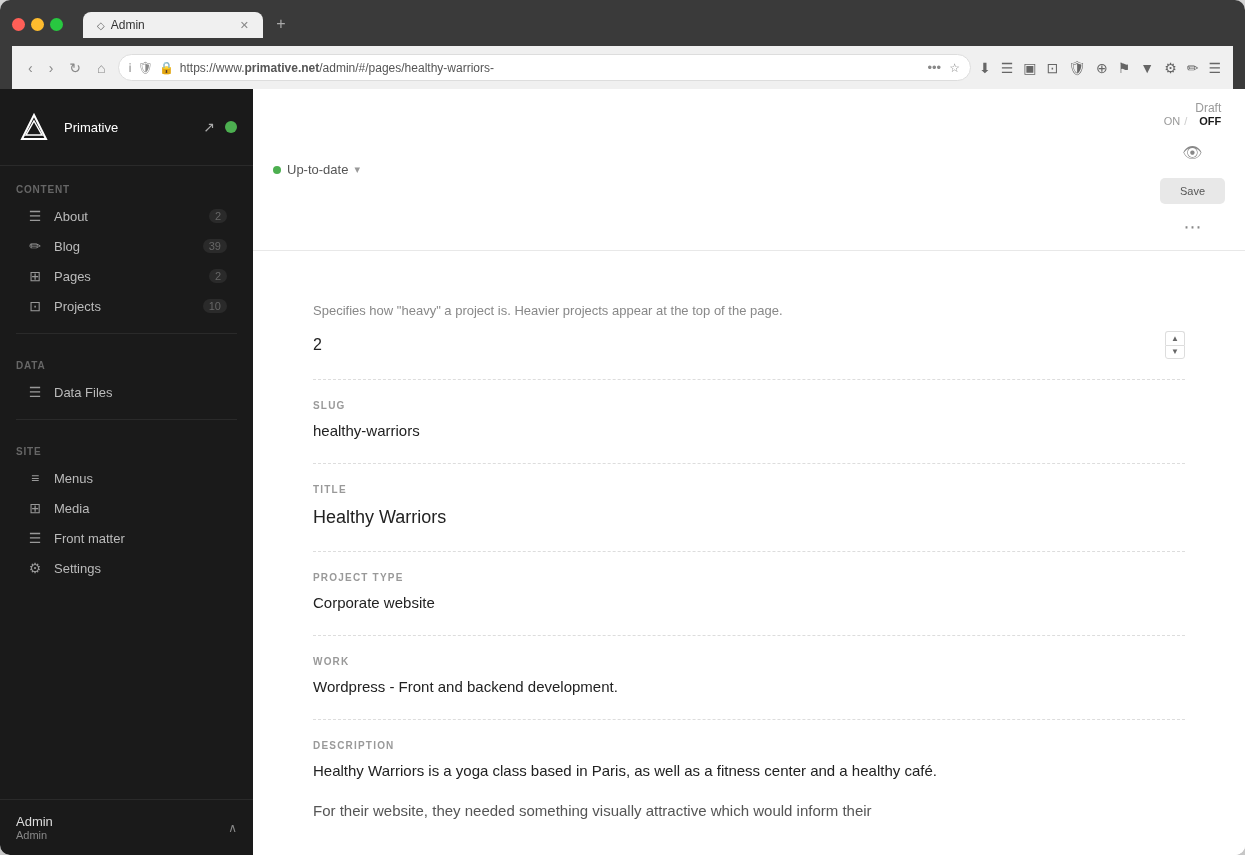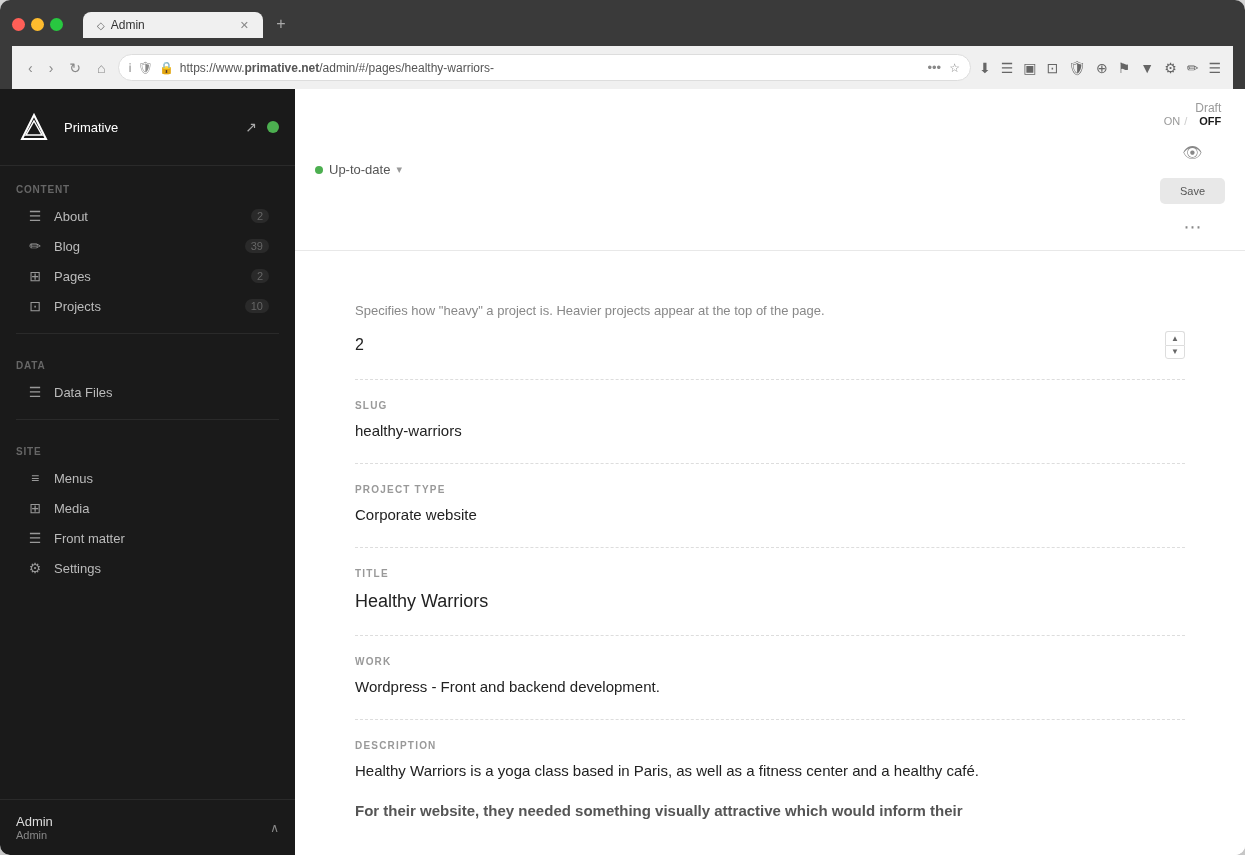--- a/index.html
+++ b/index.html
@@ -24,21 +24,21 @@
     .browser-toolbar { background: #f0f0f0; padding: 8px 12px; display: flex; align-items: center; gap: 8px; }
     .nav-btn { background: none; border: none; color: #888; cursor: pointer; font-size: 14px; padding: 2px 4px; }
     .address-bar { flex: 1; display: flex; align-items: center; background: #fff; border-radius: 20px; padding: 4px 10px; gap: 6px; font-size: 12px; color: #333; border: 1px solid #ddd; }
     .address-bar span { color: #555; }
     .toolbar-icons { display: flex; gap: 10px; align-items: center; color: #666; font-size: 14px; }
 
     
     .app-body { display: flex; flex: 1; overflow: hidden; background: #fff; }
 
     
-    .sidebar { width: 295px; background: #1a1a1a; color: #ccc; display: flex; flex-direction: column; flex-shrink: 0; overflow-y: auto; }
+    .sidebar { width: 253px; background: #1a1a1a; color: #ccc; display: flex; flex-direction: column; flex-shrink: 0; overflow-y: auto; }
     .sidebar-header { padding: 20px 16px; display: flex; align-items: center; gap: 12px; border-bottom: 1px solid #2a2a2a; }
     .logo-icon { width: 36px; height: 36px; display: flex; align-items: center; justify-content: center; color: #fff; }
     .logo-icon svg { width: 28px; height: 28px; }
     .logo-label { font-size: 13px; color: #fff; font-weight: 500; }
     .sidebar-header-actions { margin-left: auto; display: flex; align-items: center; gap: 10px; }
     .sidebar-action-btn { background: none; border: none; color: #aaa; cursor: pointer; font-size: 16px; }
     .status-dot { width: 12px; height: 12px; border-radius: 50%; background: #4caf50; }
 
     .sidebar-section { padding: 18px 16px 4px; }
     .sidebar-section-label { font-size: 10px; font-weight: 600; color: #666; letter-spacing: 0.08em; text-transform: uppercase; margin-bottom: 6px; }
@@ -254,36 +254,36 @@
             </div>
           </div>
         </div>
 
         <div class="field-block">
           <div class="field-label">SLUG</div>
           <div class="field-value-text">healthy-warriors</div>
         </div>
 
         <div class="field-block">
+          <div class="field-label">TITLE</div>
+          <div class="field-value-text" style="font-size:18px; font-weight:400;">Healthy Warriors</div>
+        </div>
+
+        <div class="field-block">
           <div class="field-label">PROJECT TYPE</div>
           <div class="field-value-text">Corporate website</div>
-        </div>
-
-        <div class="field-block">
-          <div class="field-label">TITLE</div>
-          <div class="field-value-text" style="font-size:18px; font-weight:400;">Healthy Warriors</div>
         </div>
 
         <div class="field-block">
           <div class="field-label">WORK</div>
           <div class="field-value-text">Wordpress - Front and backend development.</div>
         </div>
 
         <div class="field-block" style="border-bottom: none;">
           <div class="field-label">DESCRIPTION</div>
           <div class="field-value-text" style="margin-bottom: 16px;">Healthy Warriors is a yoga class based in Paris, as well as a fitness center and a healthy café.</div>
-          <div class="field-value-text" style="color: #555; font-weight: bold;">For their website, they needed something visually attractive which would inform their</div>
+          <div class="field-value-text" style="color: #555;">For their website, they needed something visually attractive which would inform their</div>
         </div>
 
       </div>
     </div>
   </div>
 </div>
 
 </body></html>

